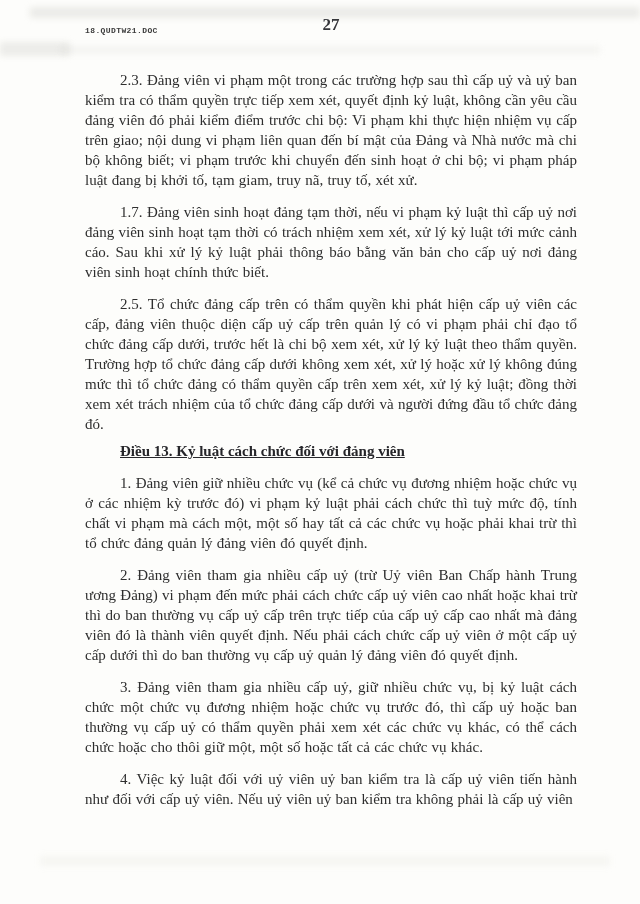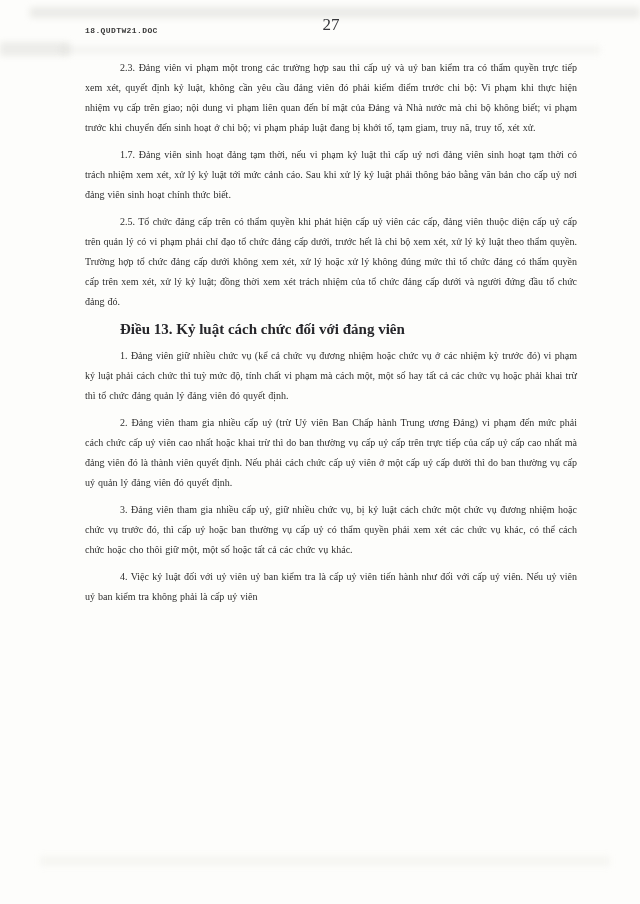--- a/index.html
+++ b/index.html
@@ -49,42 +49,44 @@
     color: #3d3d3d;
   }
   .page-number {
     position: absolute;
     left: 85px;
     width: 492px;
     top: 15px;
     text-align: center;
     font-size: 17px;
     color: #35363a;
+    font-weight: bold;
   }
   .content {
     position: absolute;
     left: 85px;
     top: 58px;
     width: 492px;
   }
   .para {
-    margin: 0 0 7px 0;
-    font-size: 10px;
+    margin: 12px 0 7px 0;
+    font-size: 15px;
     line-height: 20px;
     text-align: justify;
     text-indent: 35px;
     word-spacing: 0.5px;
   }
   .heading {
     margin: 0 0 7px 0;
     font-size: 15px;
     line-height: 20px;
     font-weight: bold;
     text-indent: 35px;
     color: #26262a;
+    text-decoration: underline;
   }
 </style>
 </head>
 <body>
 
 <div class="page">
 
   <div class="artifact artifact-top-band"></div>
   <div class="artifact artifact-left-smudge"></div>
   <div class="artifact artifact-mid-band"></div>

